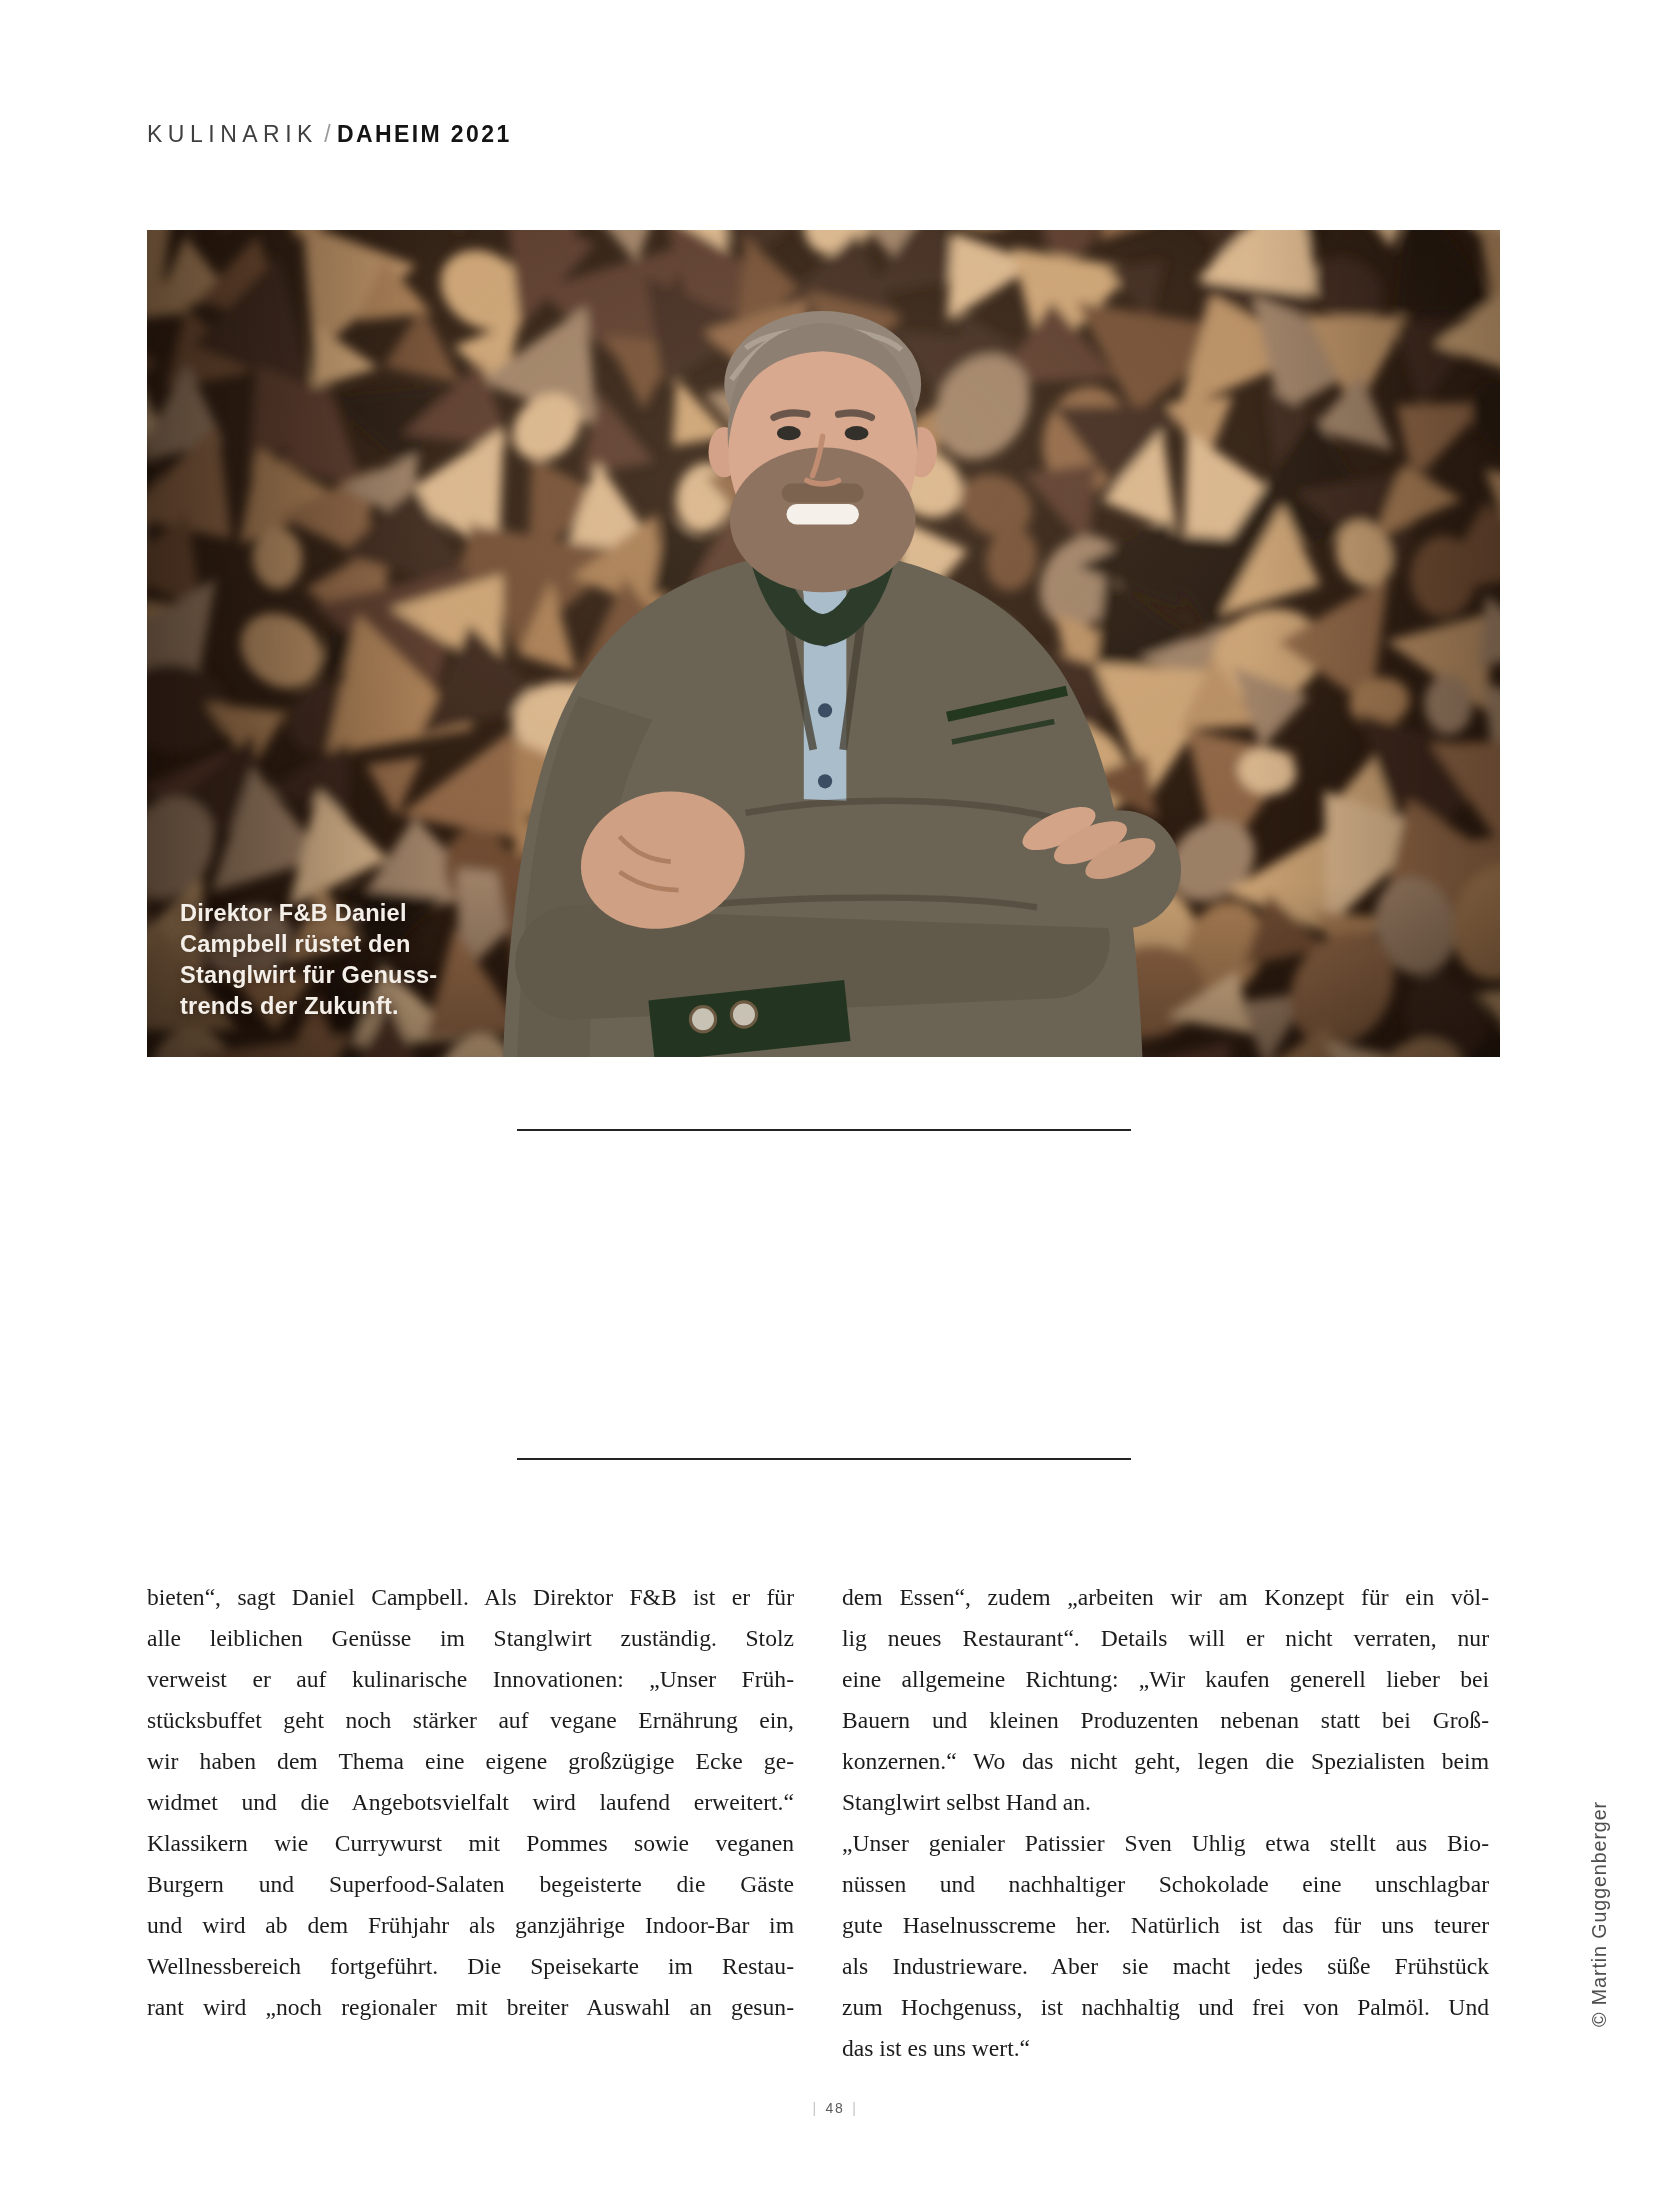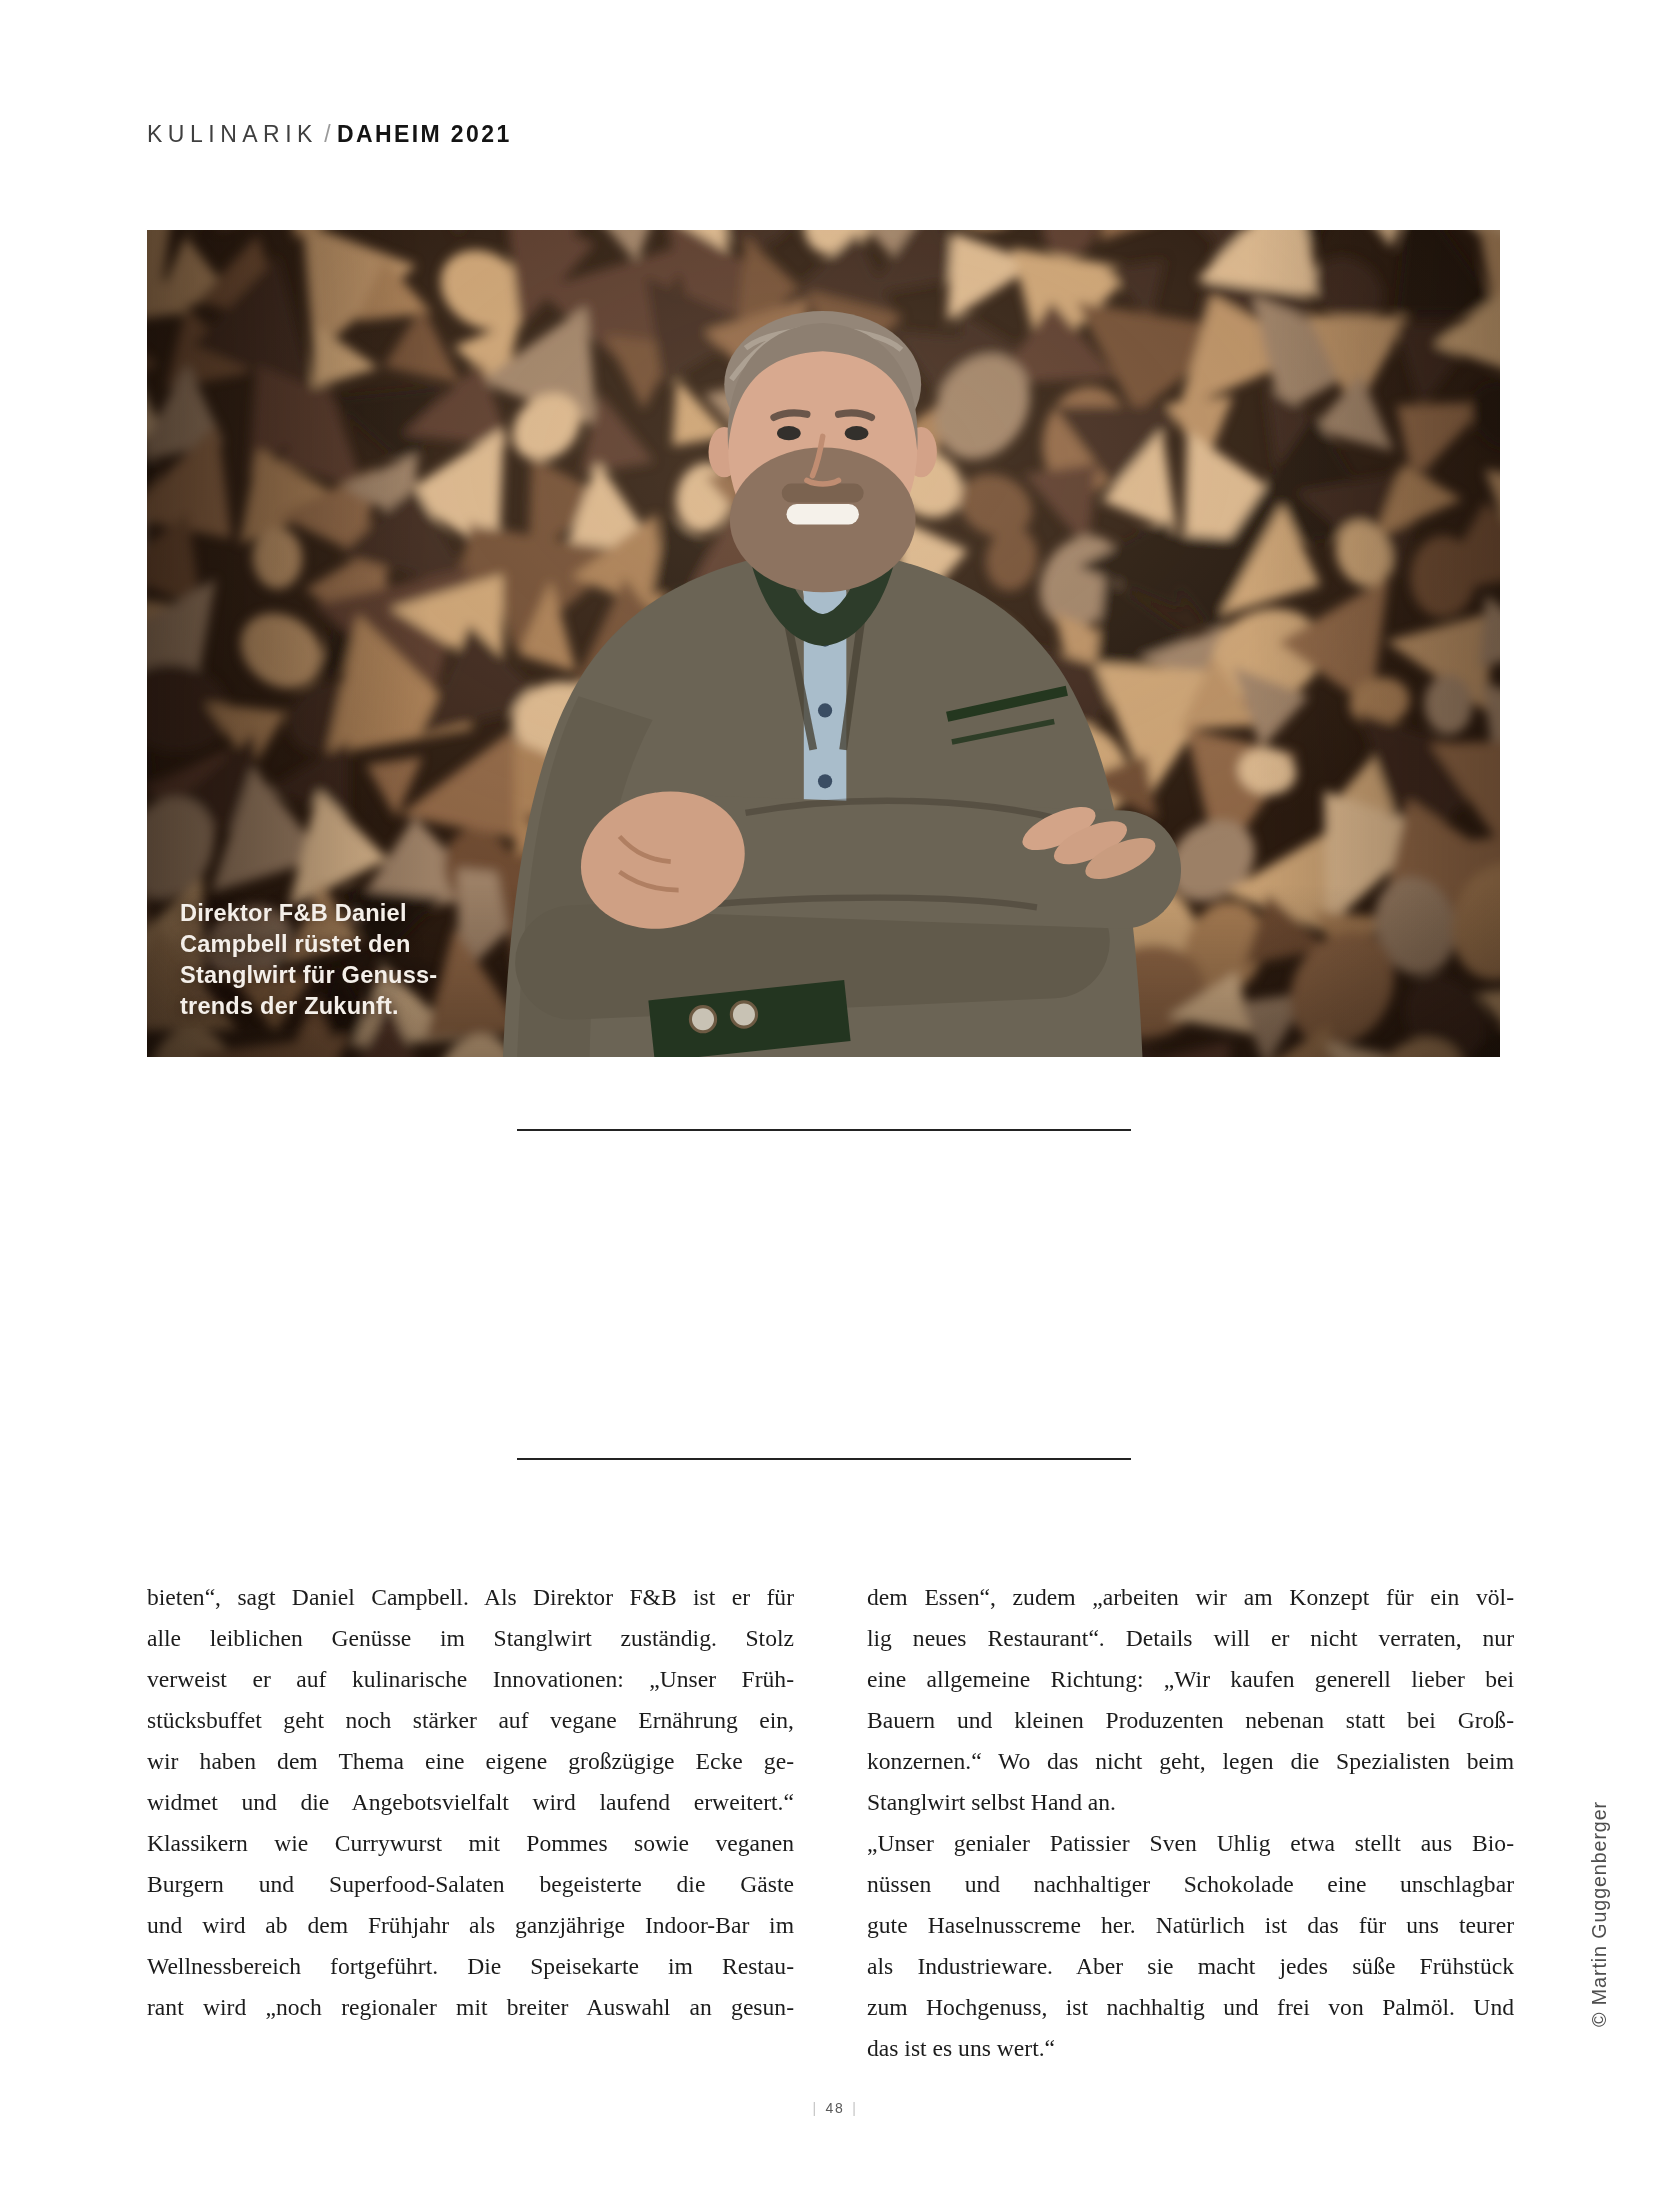--- a/index.html
+++ b/index.html
@@ -25,21 +25,21 @@
 
   
   .quote{position:absolute;left:236px;width:1198px;top:1175px;text-align:center;
          font-family:"DejaVu Serif","Liberation Serif",serif;font-style:italic;
          font-size:45px;line-height:62px;color:#101010;white-space:pre-line;letter-spacing:-0.4px;}
 
   
   .col{position:absolute;top:1569px;width:647px;font-family:"Liberation Serif",serif;
        font-size:23.6px;line-height:41px;color:#1c1c1c;margin-top:8px;}
   #col-left{left:147px;}
-  #col-right{left:867px;}
+  #col-right{left:842px;}
   .bline{text-align:justify;text-align-last:justify;}
   .bline.end{text-align-last:left;}
 
   
   .credit{position:absolute;left:1588px;top:2027px;transform-origin:0 0;transform:rotate(-90deg);
           font-size:19.7px;color:#4e4e4e;letter-spacing:0.9px;white-space:nowrap;}
 
   
   .pageno{position:absolute;left:0;top:2100px;width:1670px;text-align:center;
           font-size:14px;color:#5a5a5a;letter-spacing:1.6px;}

